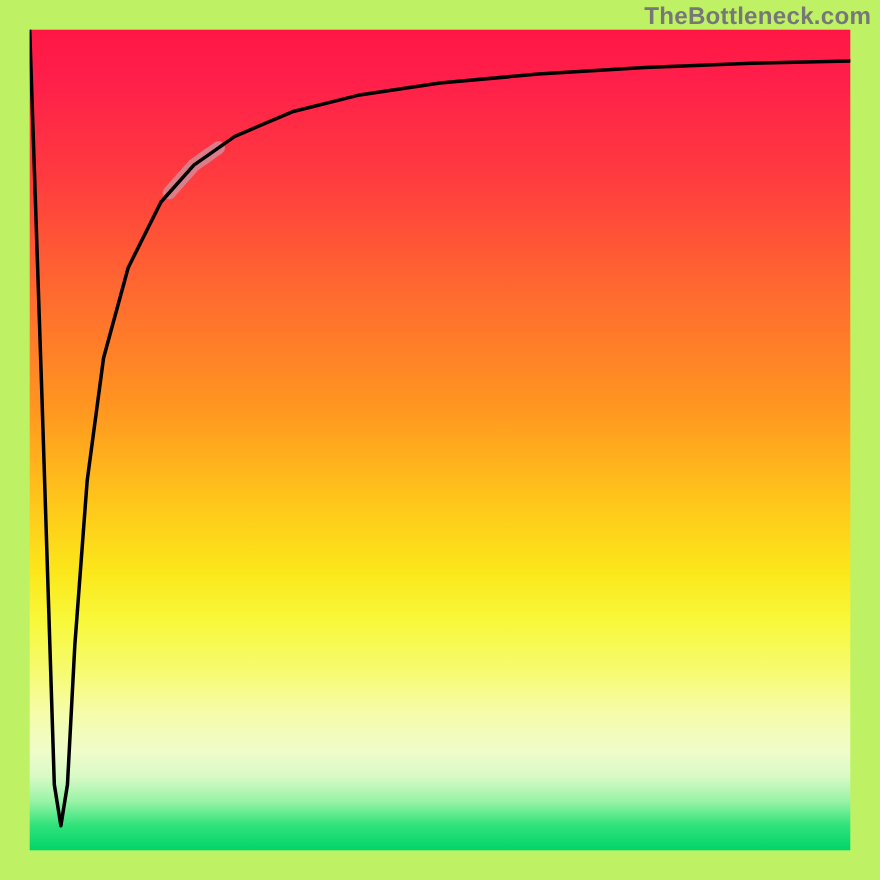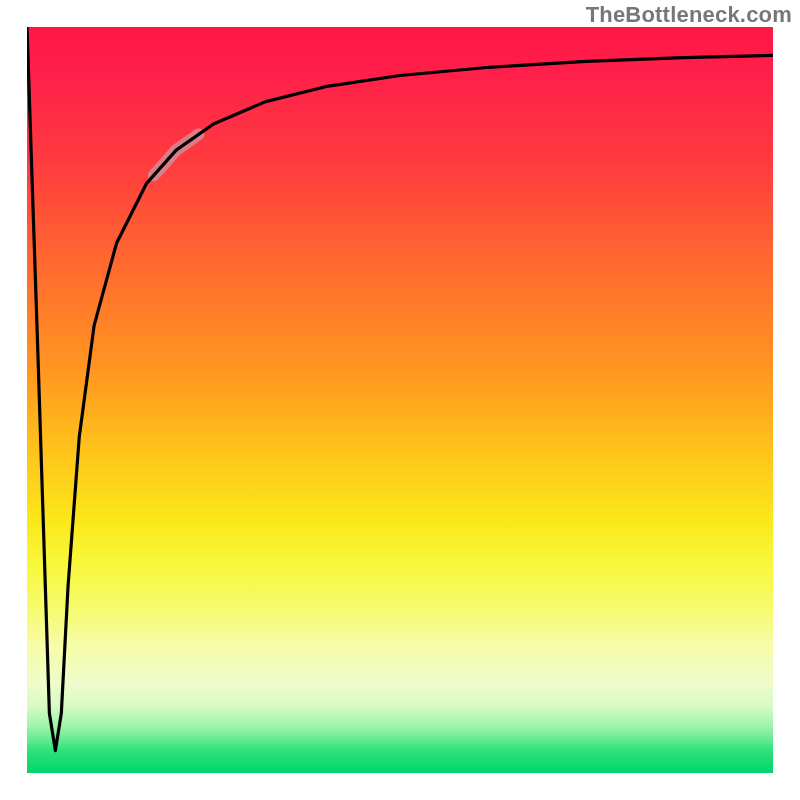--- a/index.html
+++ b/index.html
@@ -8,21 +8,21 @@
     width: 800px;
     height: 800px;
     background: #000;
     font-family: Arial, Helvetica, sans-serif;
     overflow: hidden;
   }
   .frame {
     position: relative;
     width: 800px;
     height: 800px;
-    background: #ffffff;
+    background: #bef264;
   }
   .watermark {
     position: absolute;
     top: 2px;
     right: 8px;
     color: #777;
     font-size: 22px;
     font-weight: 600;
     letter-spacing: 0.2px;
     user-select: none;

